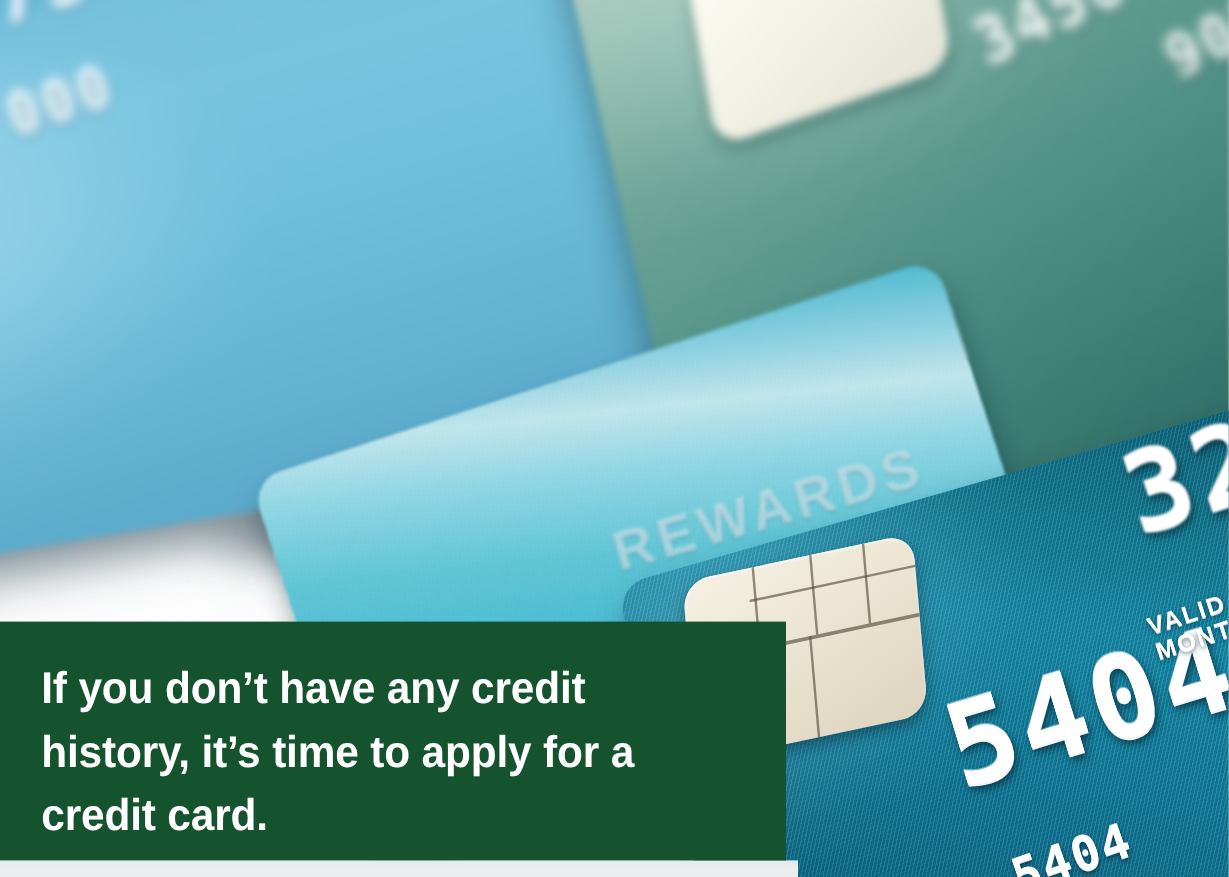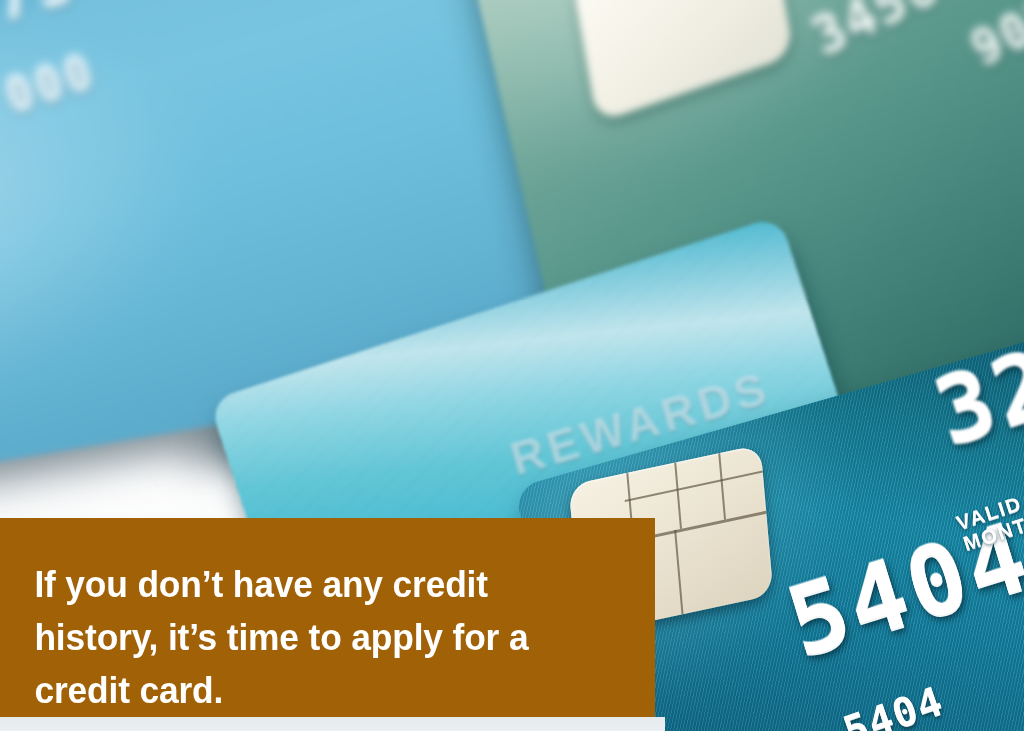--- a/index.html
+++ b/index.html
@@ -334,23 +334,23 @@
     border-radius:50%;
   }
   #shadow-a { left:180px; top:392px; width:430px; height:50px; transform:rotate(-10deg); }
   #shadow-b { left:560px; top:370px; width:420px; height:46px; transform:rotate(-14deg); }
 
   
   #caption-box {
     position:absolute;
     left:0; top:518px;
     width:655px; height:199px;
-    background:#a16207;
+    background:#14532d;
     display:flex;
-    align-items:flex-end;
+    align-items:center;
     z-index:20;
   }
   #caption-text {
     color:#ffffff;
     font-family:"Liberation Sans", sans-serif;
     font-weight:bold;
     font-size:37px;
     line-height:53px;
     letter-spacing:-.004em;
     padding:17px 0 0 36px;

